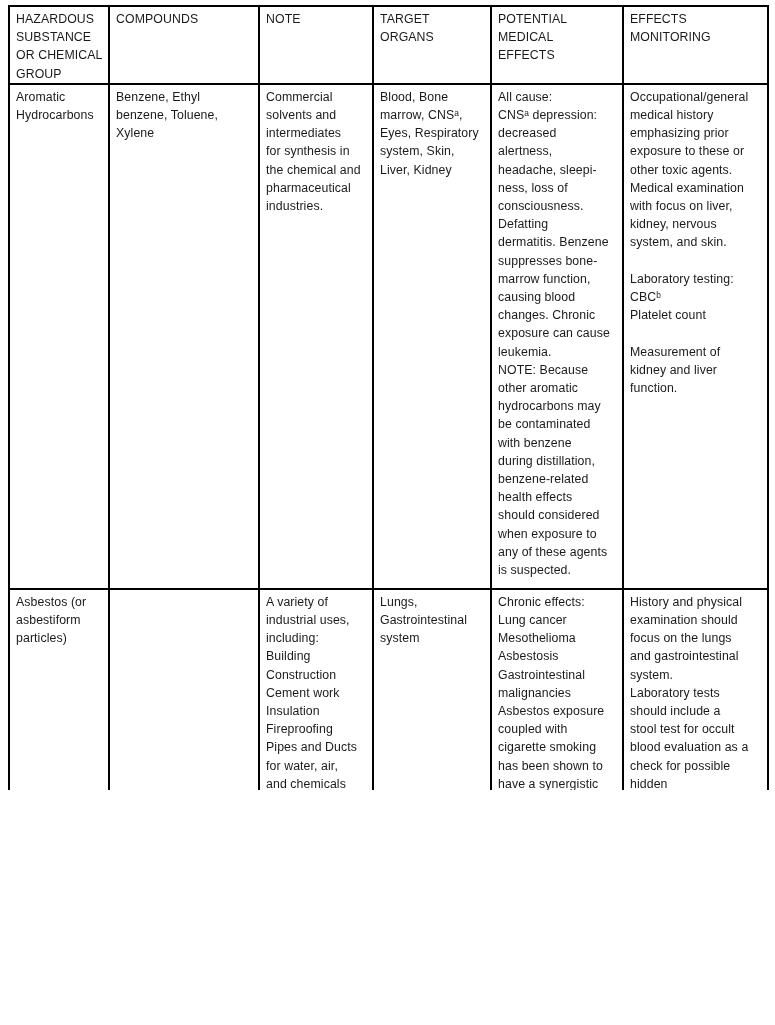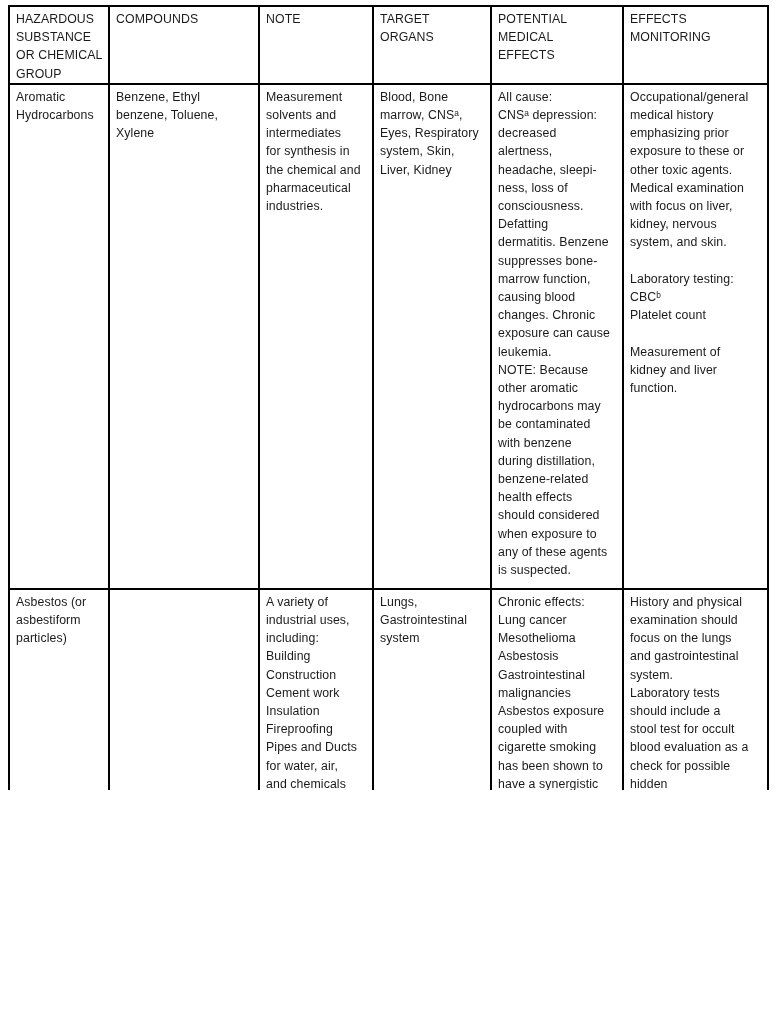--- a/index.html
+++ b/index.html
@@ -64,21 +64,21 @@
 EFFECTS</td>
         <td>EFFECTS
 MONITORING</td>
       </tr>
       <tr class="row-1">
         <td>Aromatic
 Hydrocarbons</td>
         <td>Benzene, Ethyl
 benzene, Toluene,
 Xylene</td>
-        <td>Measurement
+        <td>Commercial
 solvents and
 intermediates
 for synthesis in
 the chemical and
 pharmaceutical
 industries.</td>
         <td>Blood, Bone
 marrow, CNSᵃ,
 Eyes, Respiratory
 system, Skin,

